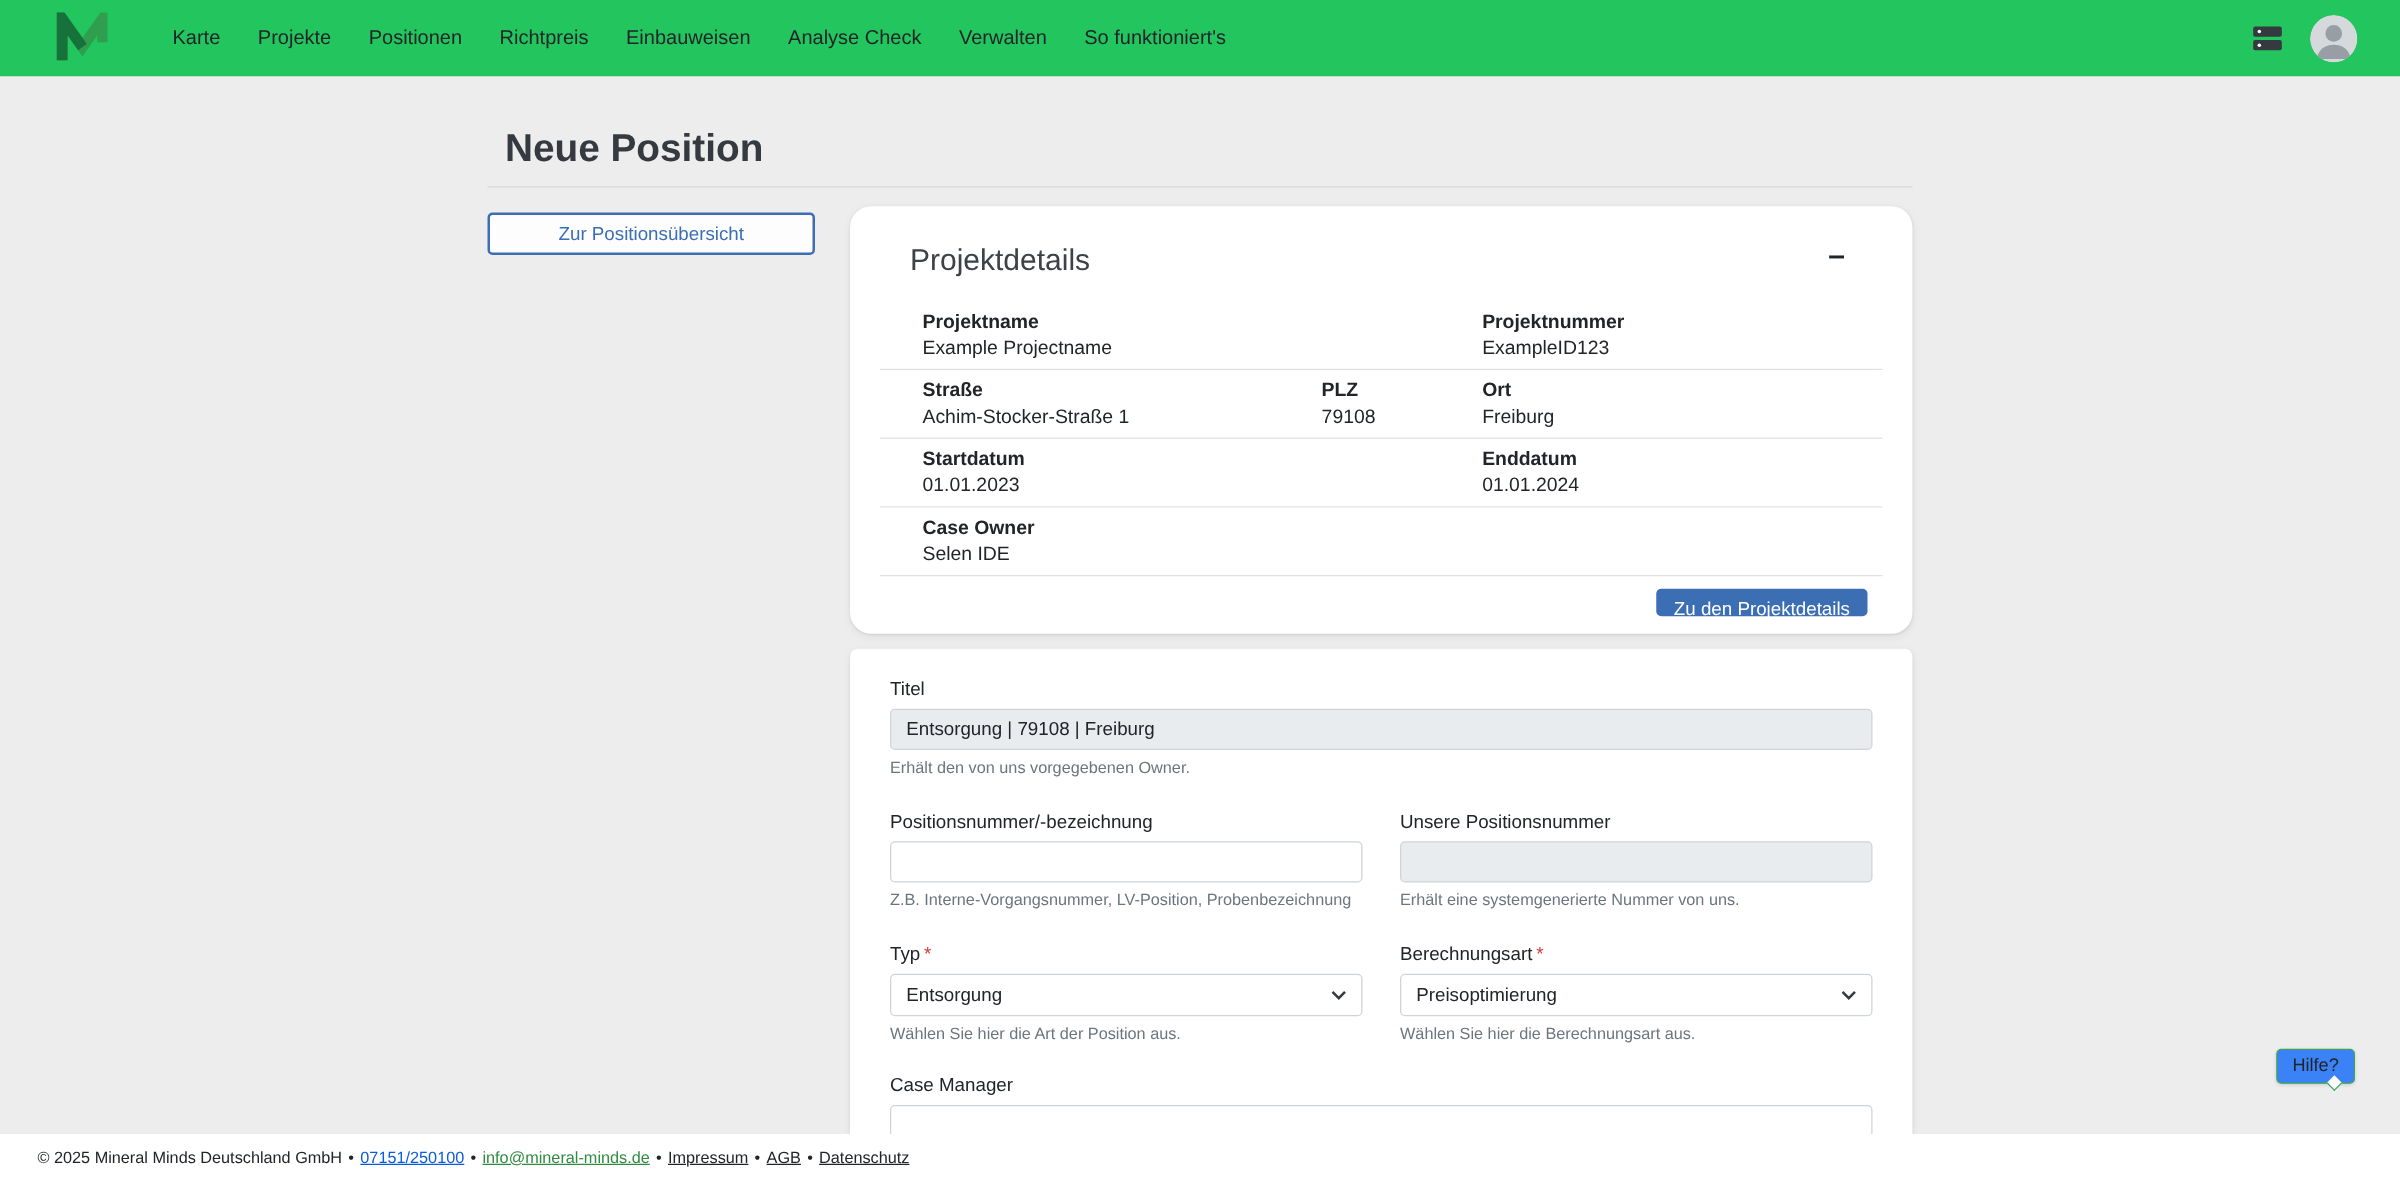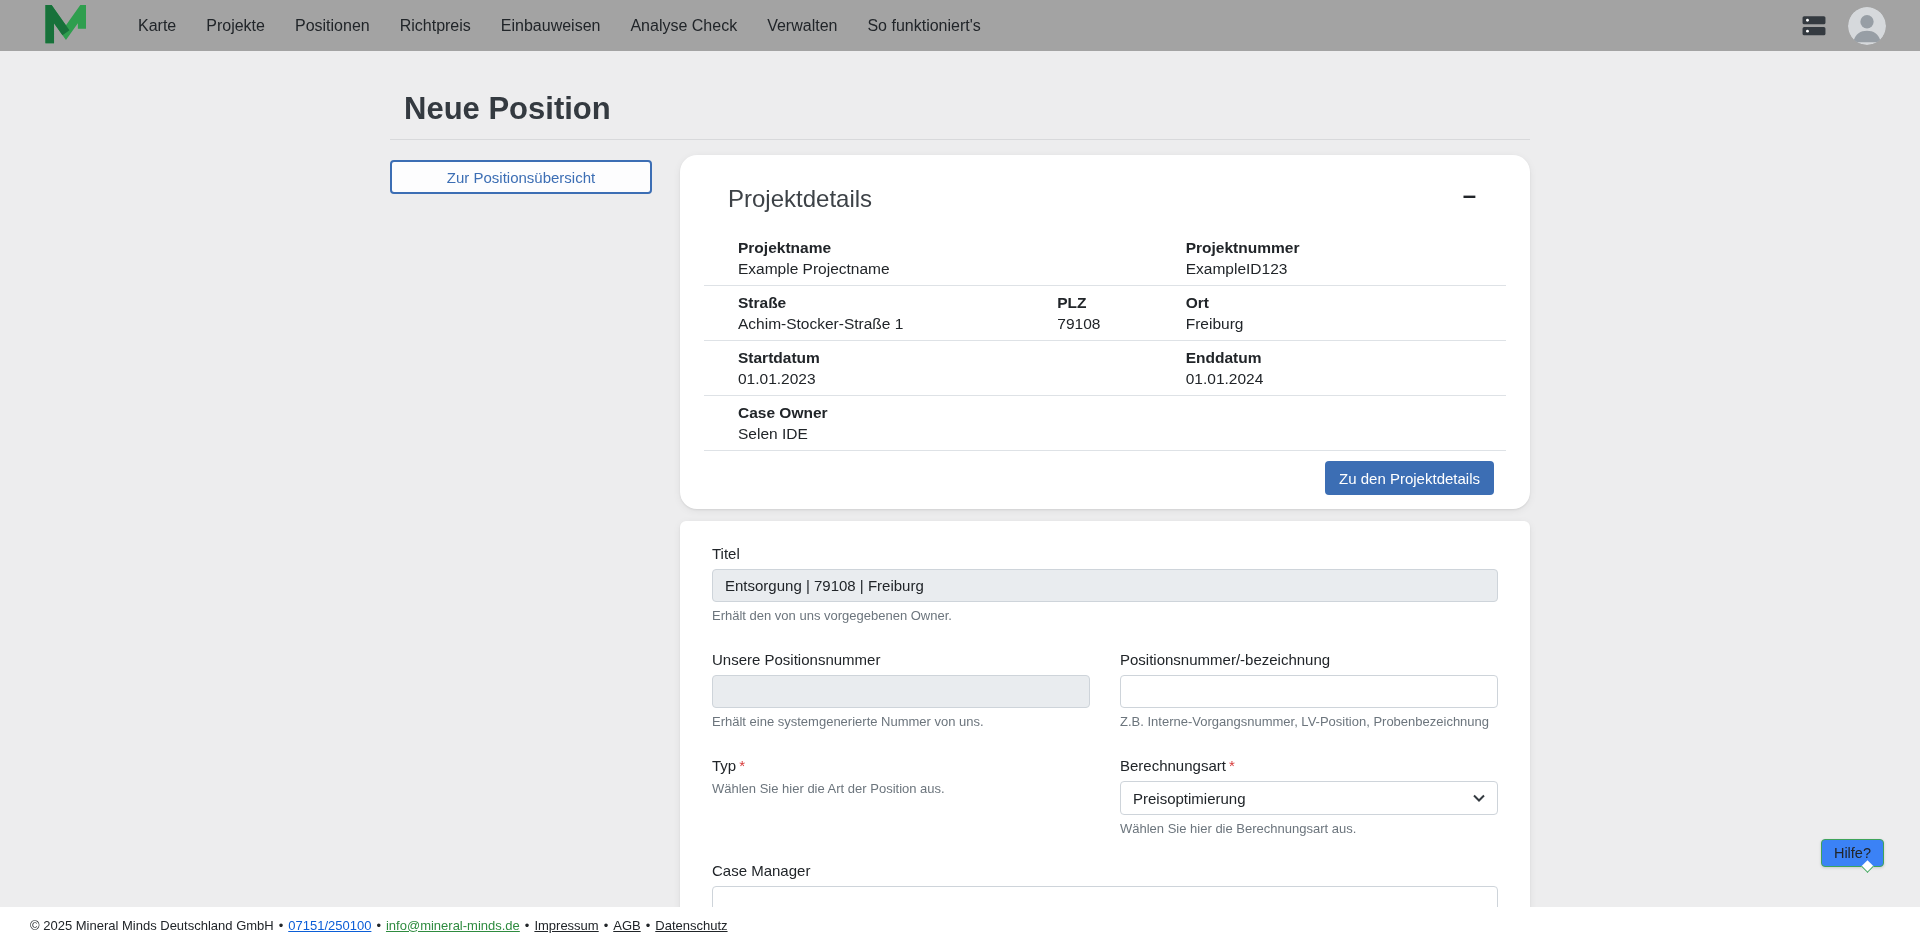--- a/index.html
+++ b/index.html
@@ -7,21 +7,21 @@
   body {
     width:1920px; height:943px; overflow:hidden;
     background:#ededee;
     font-family:"Liberation Sans", sans-serif;
     color:#212529;
   }
   .screen { position:relative; width:1920px; height:943px; overflow:hidden; }
 
   
   header {
-    height:51px; background:#a3a3a3;
+    height:61px; background:#22c55e;
     display:flex; align-items:center;
     padding:0 34px 0 44px;
   }
   .logo { width:42px; height:42px; display:flex; align-items:center; cursor:pointer; }
   nav { display:flex; gap:30px; margin-left:52px; align-items:center; }
   nav a { font-size:16px; color:#212529; text-decoration:none; cursor:pointer; white-space:nowrap; }
   .header-right { margin-left:auto; display:flex; align-items:center; gap:20px; }
   .server-icon { cursor:pointer; display:flex; }
   .avatar { width:38px; height:38px; border-radius:50%; overflow:hidden; cursor:pointer; display:flex; }
 
@@ -34,21 +34,21 @@
   .left-col { width:262px; flex:none; }
   .right-col { flex:1; display:flex; flex-direction:column; gap:12px; }
 
   .btn-outline {
     margin-top:5px; width:100%; height:34px;
     background:#fdfdfe; border:2px solid #3c6eb4; border-radius:4px;
     color:#3c6eb4; font-size:15px; font-family:inherit; cursor:pointer;
   }
   .btn-primary {
     background:#3c6eb4; color:#fff; border:none; border-radius:4px;
-    font-size:15px; font-family:inherit; padding:8px 14px; height:34px; cursor:pointer;
+    font-size:15px; font-family:inherit; padding:8px 14px; height:22px; cursor:pointer;
   }
 
   .card {
     background:#fff; border-radius:6px;
     box-shadow:0 1px 2px rgba(0,0,0,.08), 0 2px 8px rgba(0,0,0,.06);
   }
 
   
   .card.project { padding:28px 24px 14px 24px;border-radius:17px; }
   .card-head { display:flex; justify-content:space-between; align-items:flex-start; padding:0 24px; }
@@ -222,34 +222,40 @@
 
           <section class="card form">
             <div class="form-group">
               <label class="form-label">Titel</label>
               <input class="form-control disabled" readonly="" value="Entsorgung | 79108 | Freiburg" style="">
               <div class="help">Erhält den von uns vorgegebenen Owner.</div>
             </div>
 
             <div class="form-row">
               <div class="form-group">
+                <label class="form-label">Positionsnummer/-bezeichnung</label>
+                <input class="form-control" value="" style="">
+                <div class="help">Z.B. Interne-Vorgangsnummer, LV-Position, Probenbezeichnung</div>
+              </div>
+              <div class="form-group">
                 <label class="form-label">Unsere Positionsnummer</label>
                 <input class="form-control disabled" readonly="" value="" style="">
                 <div class="help">Erhält eine systemgenerierte Nummer von uns.</div>
               </div>
-              <div class="form-group">
-                <label class="form-label">Positionsnummer/-bezeichnung</label>
-                <input class="form-control" value="" style="">
-                <div class="help">Z.B. Interne-Vorgangsnummer, LV-Position, Probenbezeichnung</div>
-              </div>
             </div>
 
             <div class="form-row">
               <div class="form-group">
                 <label class="form-label"><span>Typ</span><span class="req">*</span></label>
+                <div class="select">
+                  <span>Entsorgung</span>
+                  <svg width="12" height="8" viewBox="0 0 12 8">
+                    <path d="M1 1.5 L6 6.5 L11 1.5" fill="none" stroke="#343a40" stroke-width="2"></path>
+                  </svg>
+                </div>
                 <div class="help">Wählen Sie hier die Art der Position aus.</div>
               </div>
               <div class="form-group">
                 <label class="form-label"><span>Berechnungsart</span><span class="req">*</span></label>
                 <div class="select">
                   <span>Preisoptimierung</span>
                   <svg width="12" height="8" viewBox="0 0 12 8">
                     <path d="M1 1.5 L6 6.5 L11 1.5" fill="none" stroke="#343a40" stroke-width="2"></path>
                   </svg>
                 </div>

